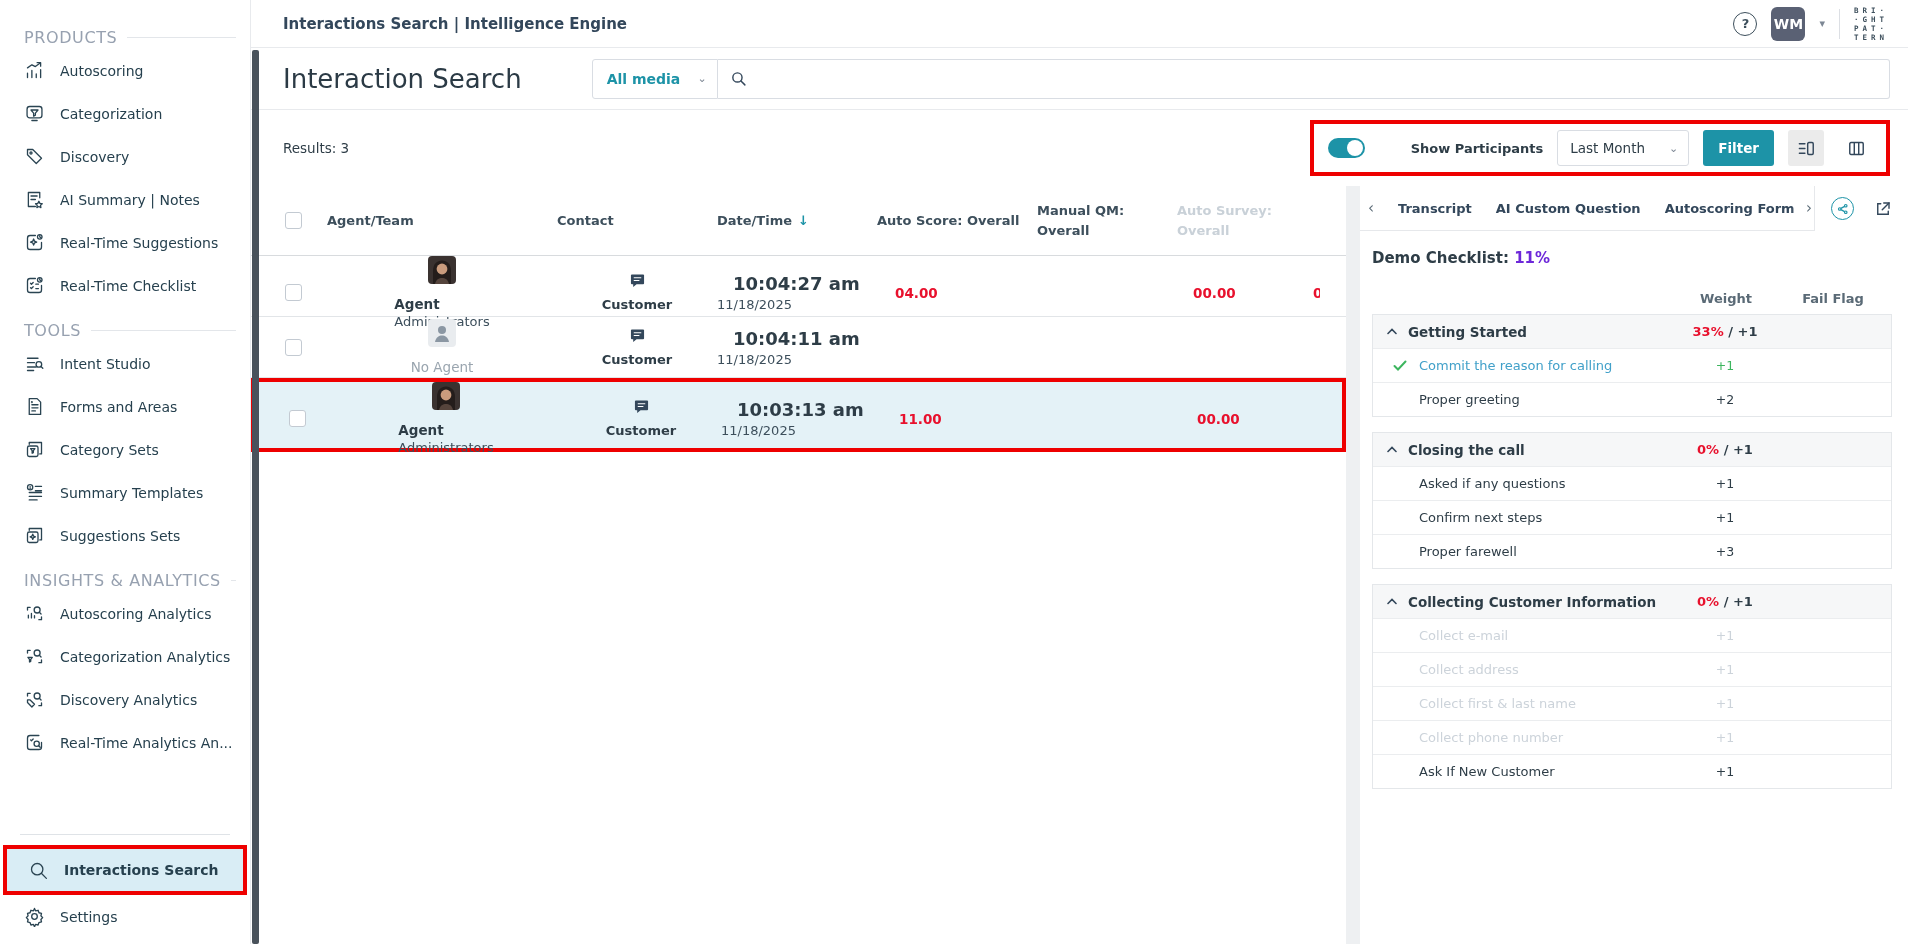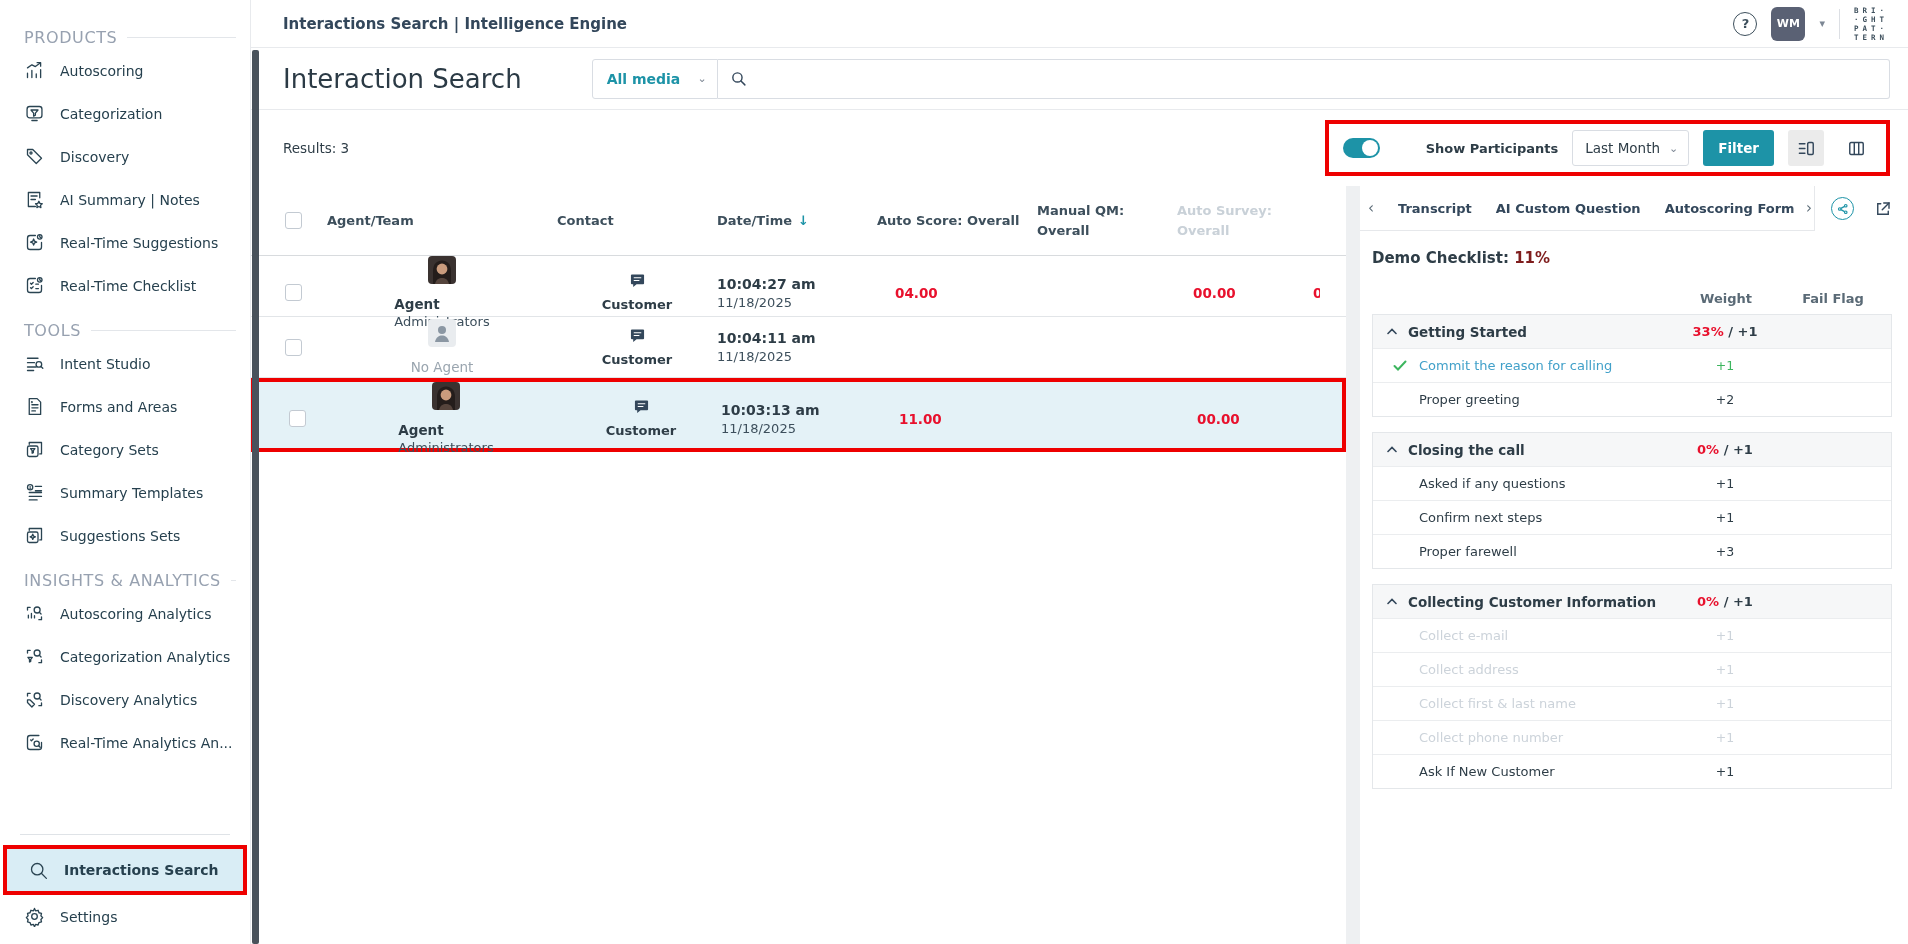--- a/index.html
+++ b/index.html
@@ -19,41 +19,41 @@
   .nav-item.active { background:#d9edf5; font-weight:600; margin:0 3px; padding-left:21px; border:4px solid #ee0000; height:50px; }
   
   .scroll-dark { position:absolute; left:252px; top:50px; bottom:0; width:7px; background:#49525b; z-index:30; border-radius:2px; }
 
   
   .main { flex:1; display:flex; flex-direction:column; min-width:0; }
   .topbar { height:48px; border-bottom:1px solid #e8eaed; display:flex; align-items:center; padding:0 20px 0 32px; }
   .topbar-title { font-size:15px; font-weight:700; color:#33475b; }
   .topbar-right { margin-left:auto; display:flex; align-items:center; gap:14px; }
   .help-circle { width:24px; height:24px; border:1.5px solid #3d4f5c; border-radius:50%; display:flex; align-items:center; justify-content:center; font-size:13px; font-weight:700; color:#3d4f5c; cursor:pointer; }
-  .avatar { width:34px; height:34px; border-radius:6px; background:#5a6174; color:#fff; font-weight:700; font-size:11px; display:flex; align-items:center; justify-content:center; cursor:pointer; }
+  .avatar { width:34px; height:34px; border-radius:6px; background:#5a6174; color:#fff; font-weight:700; font-size:14px; display:flex; align-items:center; justify-content:center; cursor:pointer; }
   .chev { color:#7d8794; font-size:11px; cursor:pointer; }
   .vdiv { width:1px; height:30px; background:#dcdfe4; }
   .logo { font-family:"DejaVu Sans Mono","Liberation Mono",monospace; font-size:7.5px; font-weight:700; color:#3d4f5c; line-height:9px; letter-spacing:4px; text-align:left; }
 
   .search-row { height:62px; border-bottom:1px solid #e8eaed; display:flex; align-items:center; padding:0 18px 0 32px; }
   .page-title { font-size:26px; font-weight:400; color:#2b3a45; }
   .media-select { margin-left:70px; width:126px; height:40px; border:1px solid #d9dde3; border-radius:3px 0 0 3px; display:flex; align-items:center; padding:0 10px 0 14px; cursor:pointer; background:#fff; }
   .media-select .val { color:#1d93a7; font-weight:700; font-size:14px; }
   .media-select .chev { margin-left:auto; }
   .gsearch { flex:1; height:40px; border:1px solid #d9dde3; border-left:none; border-radius:0 3px 3px 0; display:flex; align-items:center; padding:0 12px; gap:9px; }
   .gsearch input { border:none; outline:none; flex:1; font-size:15px; font-family:inherit; color:#2e3d47; }
   .gsearch input::placeholder { color:#b8c0ca; }
 
   .results-row { height:76px; display:flex; align-items:center; padding:0 18px 0 32px; }
   .results-label { font-size:13.5px; color:#2e3d47; }
   .toolbar-box { margin-left:auto; border:4px solid #ee0000; display:flex; align-items:center; gap:14px; padding:6px 12px 6px 14px; }
   .toggle { width:37px; height:20px; border-radius:10px; background:#1d93a7; position:relative; cursor:pointer; }
   .toggle .knob { position:absolute; right:2px; top:2px; width:16px; height:16px; border-radius:50%; background:#fff; }
   .tg-label { font-size:13px; font-weight:600; color:#2e3d47;margin-left:32px; }
-  .range-select { width:117px; height:36px; border:1px solid #d9dde3; border-radius:3px; display:flex; align-items:center; padding:0 10px 0 12px; cursor:pointer; }
+  .range-select { width:132px; height:36px; border:1px solid #d9dde3; border-radius:3px; display:flex; align-items:center; padding:0 10px 0 12px; cursor:pointer; }
   .range-select .val { font-size:13.5px; color:#2e3d47; }
   .range-select .chev { margin-left:auto; }
   .filter-btn { height:36px; padding:0 15px; background:#1d93a7; border:none; border-radius:3px; color:#fff; font-weight:700; font-size:13.5px; font-family:inherit; cursor:pointer; }
   .icon-btn { width:36px; height:36px; border-radius:3px; display:flex; align-items:center; justify-content:center; cursor:pointer; background:#fff; }
   .icon-btn.on { background:#ebebeb; }
 
   
   .content { flex:1; display:flex; min-height:0; }
   .table-area { flex:1; min-width:0; overflow:hidden; }
   .tgrid { display:grid; grid-template-columns:42px 230px 160px 160px 160px 140px 134px 1fr; padding-left:34px; align-items:center; }
@@ -62,40 +62,40 @@
   .sort-arrow { color:#1d93a7; font-size:13px; margin-left:6px; }
   .hc.faded { color:#c9d1d8; }
   .checkbox { width:17px; height:17px; border:1.5px solid #c3cad2; border-radius:3px; background:#fff; cursor:pointer; }
   .trow { height:61px; border-bottom:1px solid #e2e5e8; cursor:pointer; background:#fff; }
   .trow.hl { height:74px; background:#e4f2f7; border:4px solid #ee0000; }
   .agent-cell { display:flex; align-items:center; gap:12px;flex-direction:column; }
   .a-name { font-weight:700; font-size:13.5px; color:#2e3d47; }
   .a-name.gray { font-weight:400; color:#9aa5af; }
   .a-team { font-size:13px; color:#3d4f5c; margin-top:2px; }
   .contact-cell { display:flex; align-items:center; gap:9px; font-weight:700; font-size:13px; color:#2e3d47;flex-direction:column; }
-  .dt-time { font-weight:700; font-size:14px; color:#2e3d47; }
+  .dt-time { font-weight:700; font-size:18px; color:#2e3d47;margin-left:16px; }
   .dt-date { font-size:13px; color:#3d4f5c; margin-top:3px; }
   .score { color:#e8112d; font-weight:700; font-size:13.5px; padding-left:18px; }
   .score.svy { padding-left:16px; }
   .score.clip { display:block; width:9px; overflow:hidden; padding-left:2px; }
 
   .vtrack { width:14px; background:#eef0f2; cursor:pointer; }
 
   
   .panel { width:548px; min-width:548px; display:flex; flex-direction:column; background:#fff; }
   .panel-head { display:flex; height:45px; }
   .tabs { flex:1; display:flex; align-items:center; gap:24px; padding-left:8px; overflow:hidden; white-space:nowrap; border-bottom:1px solid #e6e8eb; position:relative; }
   .tab { font-size:13px; font-weight:700; color:#33475b; cursor:pointer; flex:0 0 auto; }
   .pchev { color:#5a6a76; font-size:15px; cursor:pointer; flex:0 0 auto; }
   .tabs .next { position:absolute; right:2px; background:linear-gradient(90deg,transparent,#fff 35%); padding-left:14px; }
   .head-icons { width:94px; border-left:1px solid #e6e8eb; display:flex; align-items:center; justify-content:center; gap:20px; }
   .share-circle { width:23px; height:23px; border:1.5px solid #1d93a7; border-radius:50%; display:flex; align-items:center; justify-content:center; cursor:pointer; }
   .panel-body { padding:18px 16px 0 12px; overflow:hidden; }
   .cl-title { font-size:15px; font-weight:700; color:#2e3d47; }
-  .cl-title .pct { color:#7f1d1d; }
+  .cl-title .pct { color:#6d28d9; }
   .cl-cols { display:flex; margin:24px 0 8px; font-size:13px; font-weight:700; color:#5a6a76; }
   .sp { flex:1; }
   .w-col { width:96px; text-align:center; }
   .f-col { width:118px; text-align:center; }
   .cl-box { border:1px solid #e4e7ea; margin-bottom:15px; }
   .cl-head { display:flex; align-items:center; background:#f6f7f8; height:33px; padding-left:14px; cursor:pointer; }
   .cl-head .cv { margin-right:11px; display:flex; }
   .cl-head .t { font-size:13.5px; font-weight:700; color:#2e3d47; flex:1; }
   .cl-head .scorecell { width:96px; text-align:center; font-weight:700; font-size:13px; color:#2e3d47; }
   .cl-head .scorecell .pct { color:#e8112d; }

